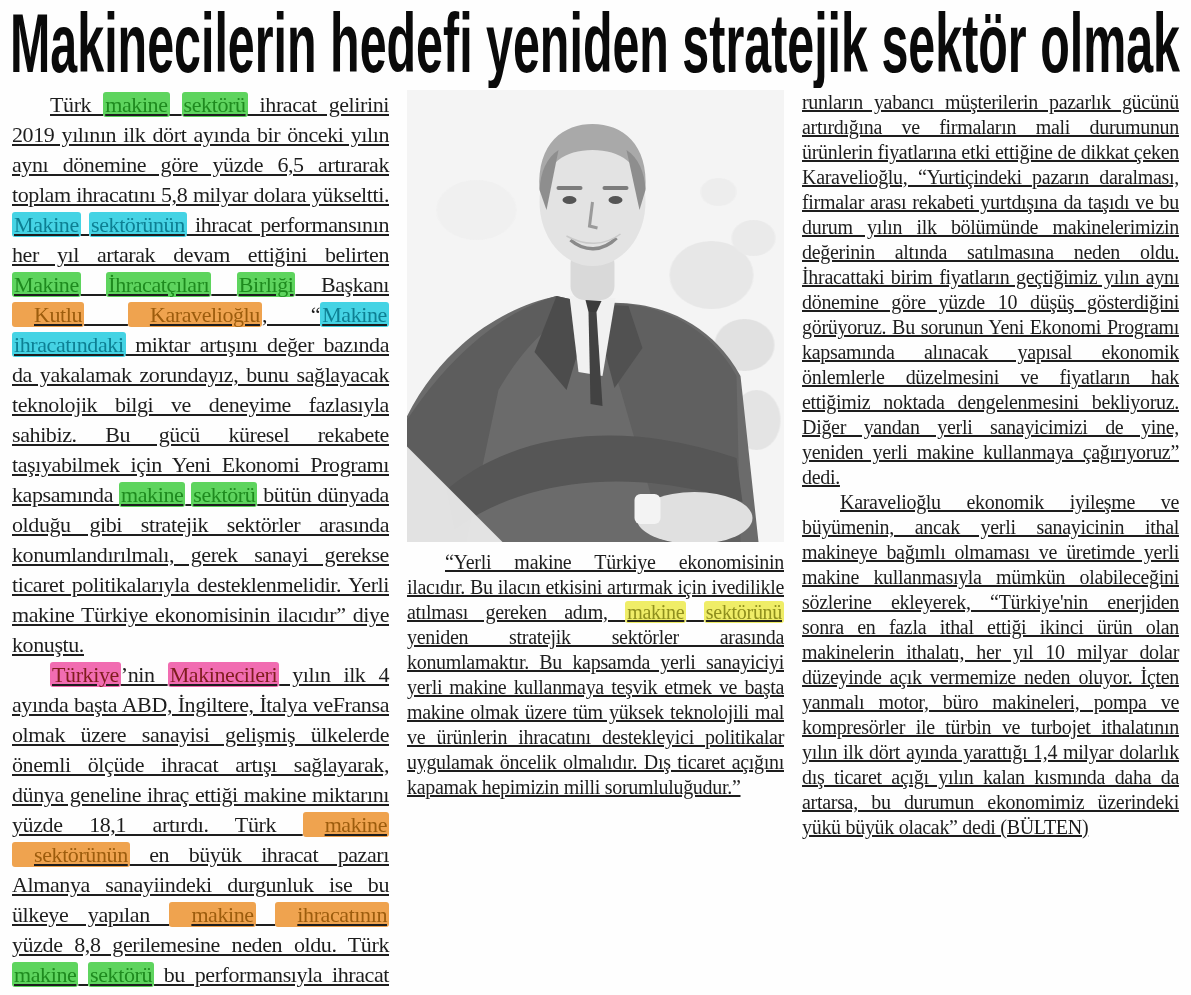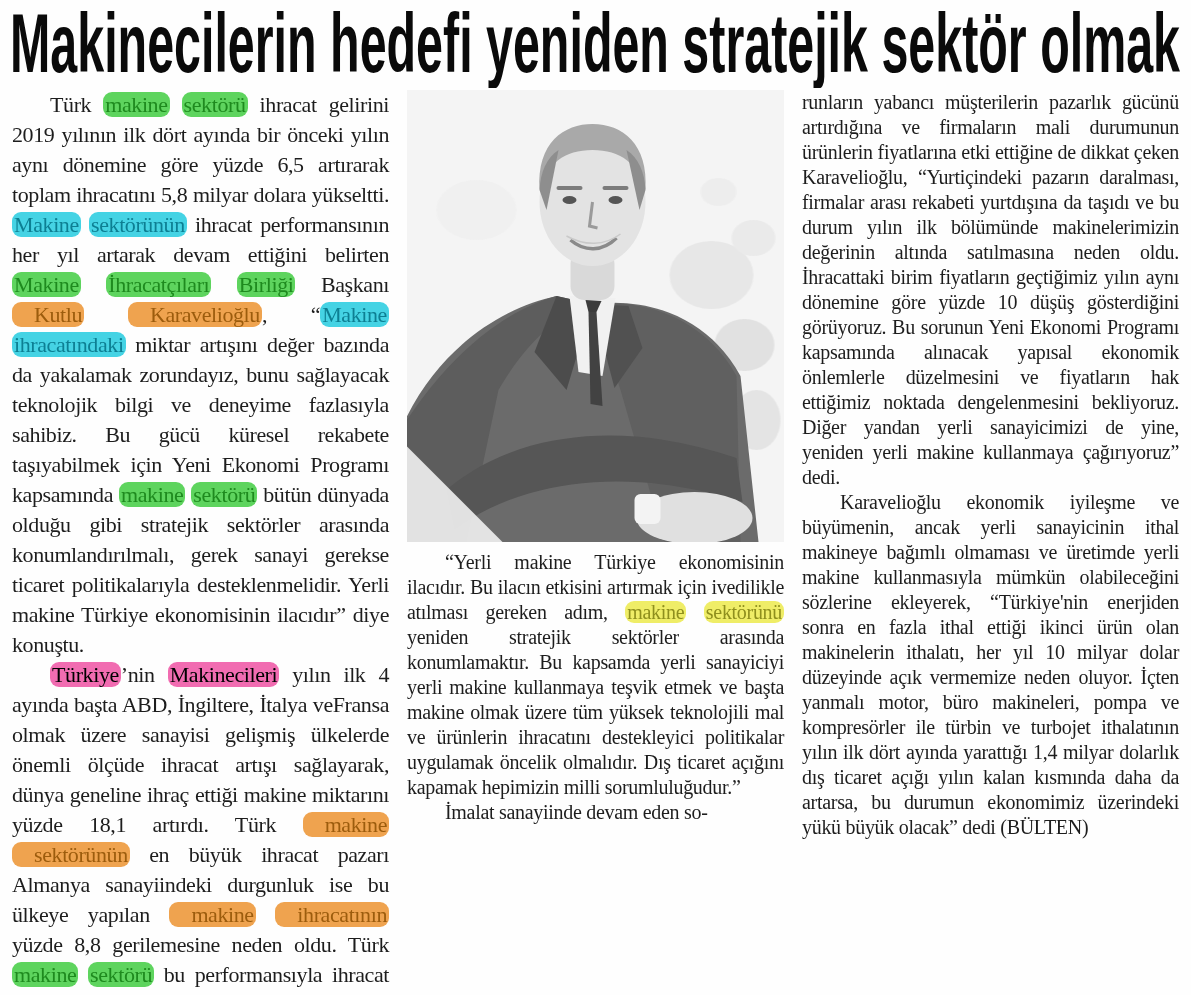--- a/index.html
+++ b/index.html
@@ -1,31 +1,31 @@
 <!DOCTYPE html>
 <html><head>
 <meta charset="utf-8">
 <style>
   html,body{margin:0;padding:0;background:#ffffff;}
   .page{position:relative;width:1191px;height:995px;background:#fefefe;overflow:hidden;
-        font-family:"Liberation Serif","DejaVu Serif",serif;color:#1d1d1d;}
+        font-family:"Liberation Serif","DejaVu Serif",serif;color:#1d1d1d;text-decoration:underline;}
   .masthead{display:block;margin:0;padding:0;}
   .columns{display:flex;gap:18px;padding:2px 12px 0 12px;box-sizing:border-box;}
   .col{flex:1;min-width:0;text-align:justify;}
   .col-large{font-size:22px;line-height:30px;letter-spacing:-0.4px;}
   .col-small{font-size:20px;line-height:25px;letter-spacing:-0.3px;}
   .para{margin:0;}
   .para.indent{text-indent:38px;}
   .photo-fig{margin:0 0 8px 0;padding:0;}
   .photo-fig svg{display:block;width:100%;height:452px;}
-  .hl{padding:0 2px;border-radius:9px;}
+  .hl{padding:0 2px;border-radius:3px;}
   .hl-green {background:#5ed45e;color:#1e8a1e;}
   .hl-cyan  {background:#45d3e4;color:#0d7f93;}
   .hl-orange{background:#efa34f;color:#9c5c0d;padding-left:22px;}
-  .hl-pink  {background:#f16cb1;color:#000000;margin-top:20px;}
+  .hl-pink  {background:#f16cb1;color:#7f1d1d;margin-top:20px;}
   .hl-yellow{background:#efed67;color:#8f8f1d;}
   .headline-text{font-family:"Liberation Sans","DejaVu Sans",sans-serif;font-weight:bold;fill:#0a0a0a;}
 </style>
 </head>
 <body>
 
 <div class="page">
 
   <svg class="masthead" width="1191" height="88" viewBox="0 0 1191 88">
     <text x="10" y="72" class="headline-text" font-size="84" textLength="1170" lengthAdjust="spacingAndGlyphs">Makinecilerin hedefi yeniden stratejik sektör olmak</text>
@@ -90,21 +90,20 @@
 
           <g>
             <ellipse cx="288" cy="428" rx="58" ry="26" fill="#e0e0e0"></ellipse>
             <rect x="228" y="404" width="26" height="30" rx="6" fill="#f3f3f3"></rect>
           </g>
           <polygon points="0,452 96,452 0,356" fill="#f1f1f1" opacity="0.9"></polygon>
         </svg>
       </figure>
       <div>
           <p class="para indent">“Yerli makine Türkiye ekonomisinin ilacıdır. Bu ilacın etkisini artırmak için ivedilikle atılması gereken adım, <span class="hl hl-yellow">makine</span> <span class="hl hl-yellow">sektörünü</span> yeniden stratejik sektörler arasında konumlamaktır. Bu kapsamda yerli sanayiciyi yerli makine kullanmaya teşvik etmek ve başta makine olmak üzere tüm yüksek teknolojili mal ve ürünlerin ihracatını destekleyici politikalar uygulamak öncelik olmalıdır. Dış ticaret açığını kapamak hepimizin milli sorumluluğudur.”</p>
-          <p class="para indent">İmalat sanayiinde devam eden so-</p>
         </div>
     </section>
 
     <section class="col col-small">
         <p class="para">runların yabancı müşterilerin pazarlık gücünü artırdığına ve firmaların mali durumunun ürünlerin fiyatlarına etki ettiğine de dikkat çeken Karavelioğlu, “Yurtiçindeki pazarın daralması, firmalar arası rekabeti yurtdışına da taşıdı ve bu durum yılın ilk bölümünde makinelerimizin değerinin altında satılmasına neden oldu. İhracattaki birim fiyatların geçtiğimiz yılın aynı dönemine göre yüzde 10 düşüş gösterdiğini görüyoruz. Bu sorunun Yeni Ekonomi Programı kapsamında alınacak yapısal ekonomik önlemlerle düzelmesini ve fiyatların hak ettiğimiz noktada dengelenmesini bekliyoruz. Diğer yandan yerli sanayicimizi de yine, yeniden yerli makine kullanmaya çağırıyoruz” dedi.</p>
         <p class="para indent">Karavelioğlu ekonomik iyileşme ve büyümenin, ancak yerli sanayicinin ithal makineye bağımlı olmaması ve üretimde yerli makine kullanmasıyla mümkün olabileceğini sözlerine ekleyerek, “Türkiye'nin enerjiden sonra en fazla ithal ettiği ikinci ürün olan makinelerin ithalatı, her yıl 10 milyar dolar düzeyinde açık vermemize neden oluyor. İçten yanmalı motor, büro makineleri, pompa ve kompresörler ile türbin ve turbojet ithalatının yılın ilk dört ayında yarattığı 1,4 milyar dolarlık dış ticaret açığı yılın kalan kısmında daha da artarsa, bu durumun ekonomimiz üzerindeki yükü büyük olacak” dedi (BÜLTEN)</p>
       </section>
   </div>
 </div>
 

